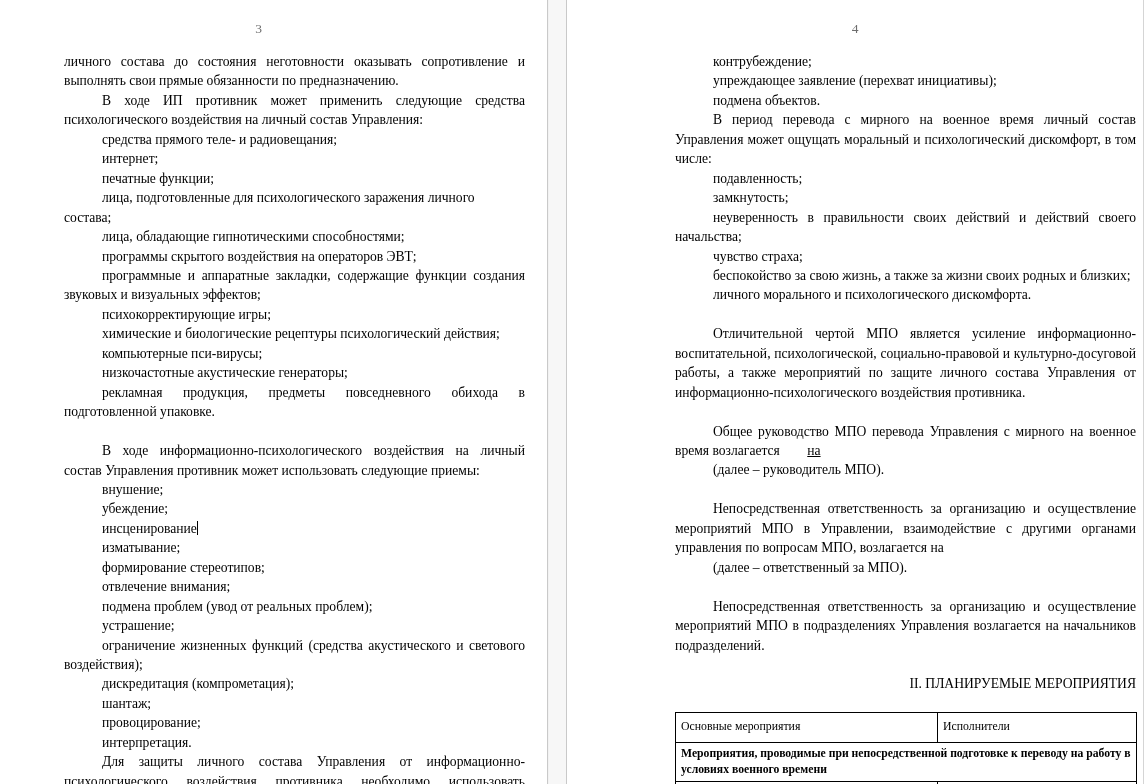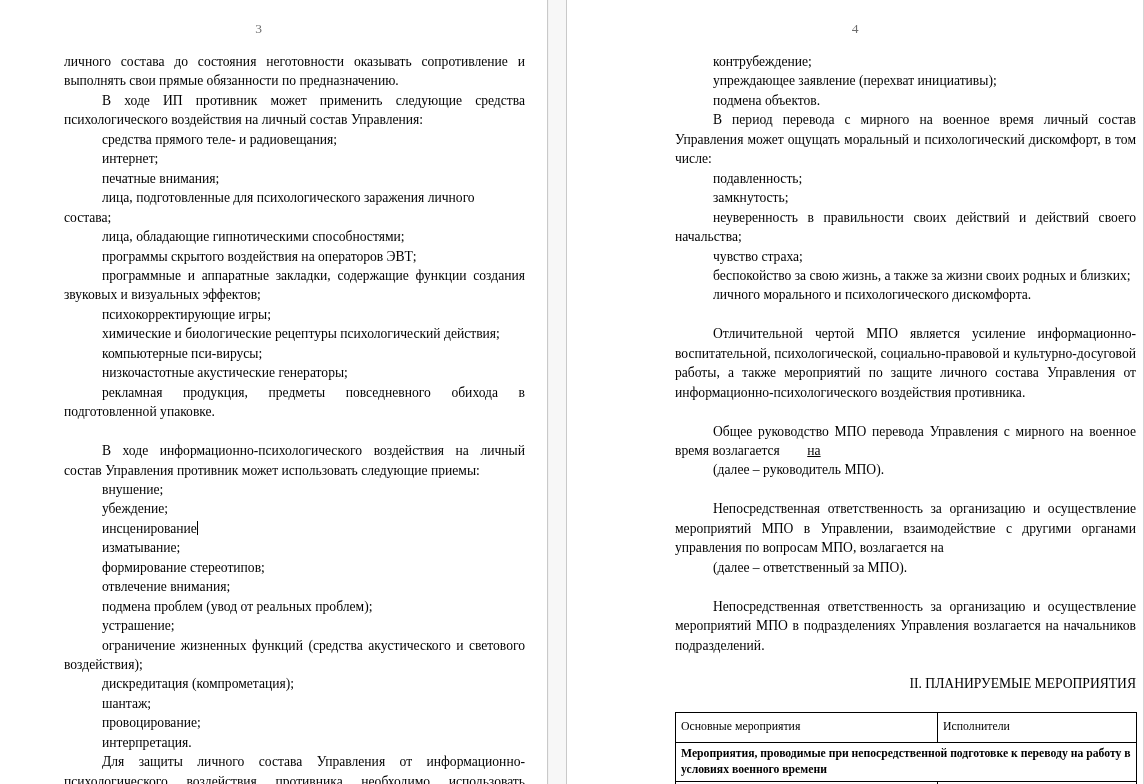--- a/index.html
+++ b/index.html
@@ -150,21 +150,21 @@
 
       <div class="pagenum">3</div>
 
       <div class="body-col col-left">
 
         <p class="noind">личного состава до состояния неготовности оказывать сопротивление и выполнять свои прямые обязанности по предназначению.</p>
         <p class="ind">В ходе ИП противник может применить следующие средства психологического воздействия на личный состав Управления:</p>
 
         <p class="li flat">средства прямого теле- и радиовещания;</p>
         <p class="li flat">интернет;</p>
-        <p class="li flat">печатные внимания;</p>
+        <p class="li flat">печатные функции;</p>
         <p class="li flat">лица, подготовленные для психологического заражения личного состава;</p>
         <p class="li flat">лица, обладающие гипнотическими способностями;</p>
         <p class="li flat">программы скрытого воздействия на операторов ЭВТ;</p>
         <p class="li">программные и аппаратные закладки, содержащие функции создания звуковых и визуальных эффектов;</p>
         <p class="li flat">психокорректирующие игры;</p>
         <p class="li flat">химические и биологические рецептуры психологический действия;</p>
         <p class="li flat">компьютерные пси-вирусы;</p>
         <p class="li flat">низкочастотные акустические генераторы;</p>
         <p class="li">рекламная продукция, предметы повседневного обихода в подготовленной упаковке.</p>
 

